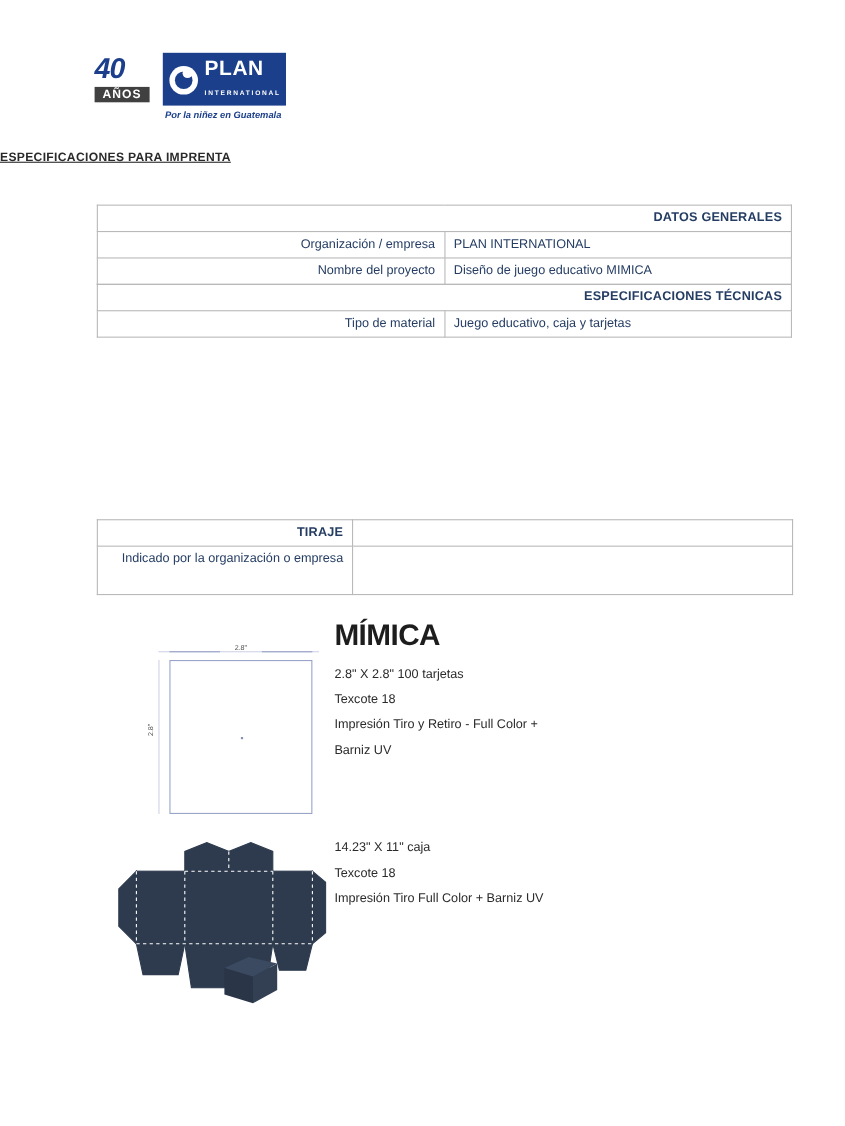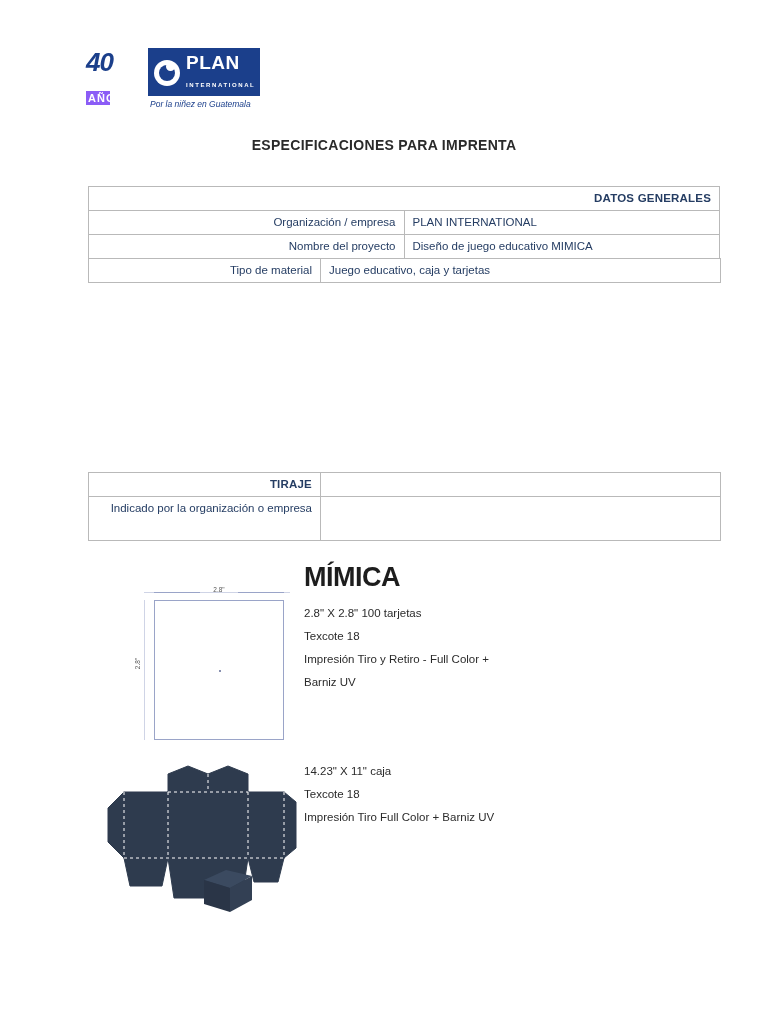--- a/index.html
+++ b/index.html
@@ -33,29 +33,29 @@
   .logo-40 .num {
     font-size: 26px;
     font-weight: bold;
     font-style: italic;
     letter-spacing: -1px;
     line-height: 28px;
     color: #1b3f8b;
     font-family: "Liberation Sans", sans-serif;
   }
   .logo-40 .anos {
-    margin-top: 15px;
-    background: #8b5cf6;
+    margin-top: 3px;
+    background: #404040;
     color: #fff;
     font-size: 11px;
     font-weight: bold;
     letter-spacing: 1px;
     text-align: center;
     padding: 1px 2px;
-    width: 24px;
+    width: 50px;
   }
   .logo-plan {
     background: #1b3f8b;
     padding: 6px 8px 5px 6px;
     display: flex;
     align-items: center;
     width: 112px;
   }
   .plan-mark {
     width: 26px; height: 26px;
@@ -92,36 +92,36 @@
   .plan-words .w2 {
     color: #fff;
     font-size: 6px;
     font-weight: bold;
     letter-spacing: 1.6px;
     line-height: 9px;
   }
   .plan-tag {
     color: #1b3f8b;
     font-size: 8.5px;
-    font-weight: normal;
+    font-weight: bold;
     font-style: italic;
     margin-top: 3px;
     padding-left: 2px;
   }
 
   
   .doc-title {
     position: absolute;
     left: 0; right: 0;
     top: 137px;
-    text-align: center;
-    font-size: 14px;
+    font-size: 11px;
     font-weight: bold;
     color: #2a2a2a;
     letter-spacing: .3px;
+    text-decoration: underline;
   }
 
   
   table.spec {
     position: absolute;
     border-collapse: collapse;
     width: 632px;
     left: 88px;
     table-layout: fixed;
     color: #1f3864;
@@ -286,20 +286,23 @@
     </tr>
     <tr>
       <td class="c1">Nombre del proyecto</td>
       <td class="c2">Diseño de juego educativo MIMICA</td>
     </tr>
   </tbody>
     </table>
 
   <table class="spec" id="t-tecnicas">
     <tbody>
+        <tr>
+      <td class="c1 head" colspan="2">ESPECIFICACIONES TÉCNICAS</td>
+    </tr>
     <tr>
       <td class="c1">Tipo de material</td>
       <td class="c2">
         <span class="multi">Juego educativo, caja y tarjetas</span>
       </td>
     </tr>
   </tbody>
     </table>
 
   <table class="spec" id="t-tiraje">

